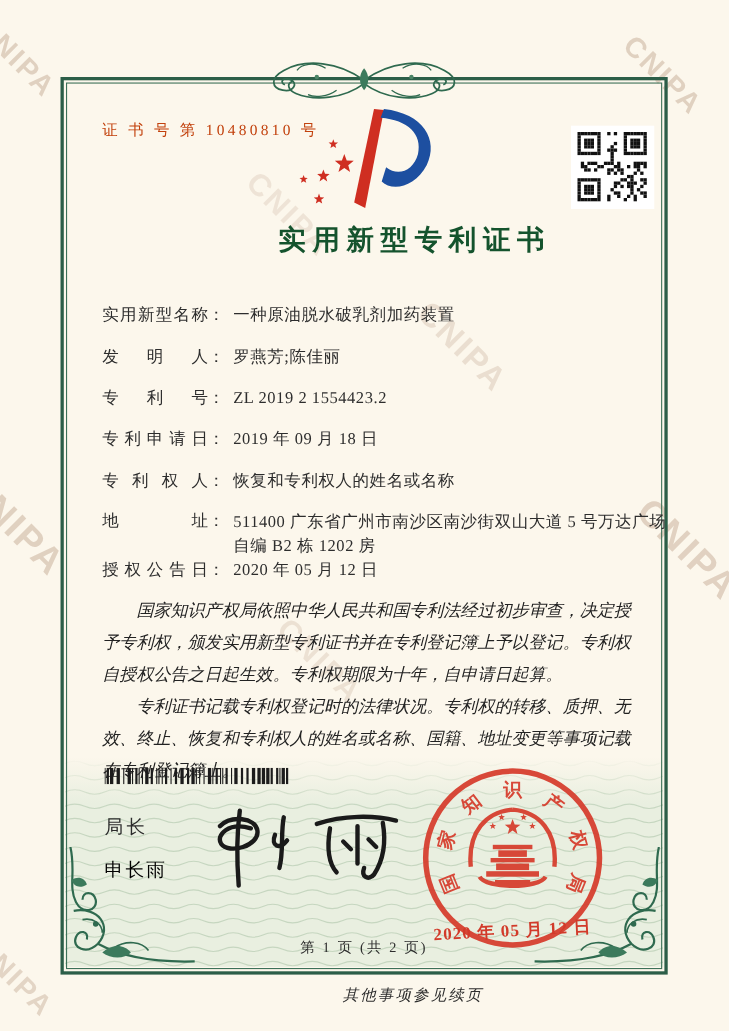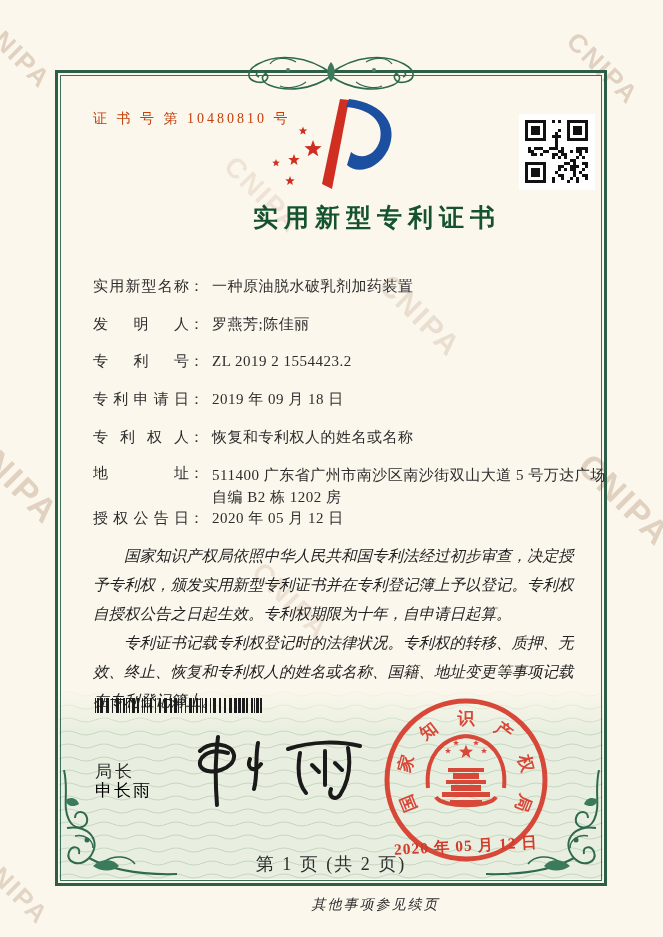--- a/index.html
+++ b/index.html
@@ -27,29 +27,29 @@
   .row{position:absolute;left:93px;font-size:15px;color:#2d2d2d;white-space:nowrap;z-index:5;}
   .f-label{display:inline-block;width:96px;text-align:justify;text-align-last:justify;}
   .f-colon{margin-right:8px;}
   .f-value{letter-spacing:0.5px;}
   .addr-val{display:inline-block;vertical-align:top;white-space:normal;width:430px;line-height:22px;}
   .grant2{position:absolute;left:252px;top:0;white-space:nowrap;}
   .grant2 .f-label{width:84px;}
   .body-text{left:93px;top:541px;width:484px;z-index:5;}
   .body-text p{margin:0;font-size:15.5px;line-height:29px;text-indent:2em;
                font-style:italic;color:#222;}
-  .sig-title{left:95px;top:760px;font-size:17px;z-index:5;color:#2b2b2b;
+  .sig-title{left:95px;top:740px;font-size:17px;z-index:5;color:#2b2b2b;
              font-family:Liberation Mono, monospace;letter-spacing:3px;}
   .sig-name{left:95px;top:779px;font-size:17px;z-index:5;color:#000000;
             font-family:"Liberation Sans","DejaVu Sans",sans-serif;letter-spacing:2px;}
   #signature{left:188px;top:731px;z-index:6;}
   #seal{left:380px;top:694px;z-index:7;opacity:0.92;}
   .seal-date{left:394px;top:836px;font-size:15.5px;color:#d23a2a;letter-spacing:1px;
              transform:rotate(-3deg);z-index:8;white-space:nowrap;font-weight:600;}
-  .page-info{left:55px;top:852px;width:552px;text-align:center;font-size:18px;
+  .page-info{left:55px;top:852px;width:552px;text-align:center;font-size:13px;
              color:#2d2d2d;letter-spacing:2px;z-index:5;}
   .cont-note{left:0;top:896px;width:663px;text-align:center;font-size:14px;
              font-style:italic;color:#2d2d2d;letter-spacing:2px;z-index:5;margin-left:44px;}
   #barcode{left:95px;top:698px;z-index:6;}
   #qr{left:519px;top:114px;z-index:5;}
   #logo{left:265px;top:97px;z-index:5;}
   #ornament{left:236px;top:46px;z-index:4;}
   #flourish-l{left:59px;top:770px;z-index:4;}
   #flourish-r{left:484px;top:770px;z-index:4;transform:scaleX(-1);}
 </style>

